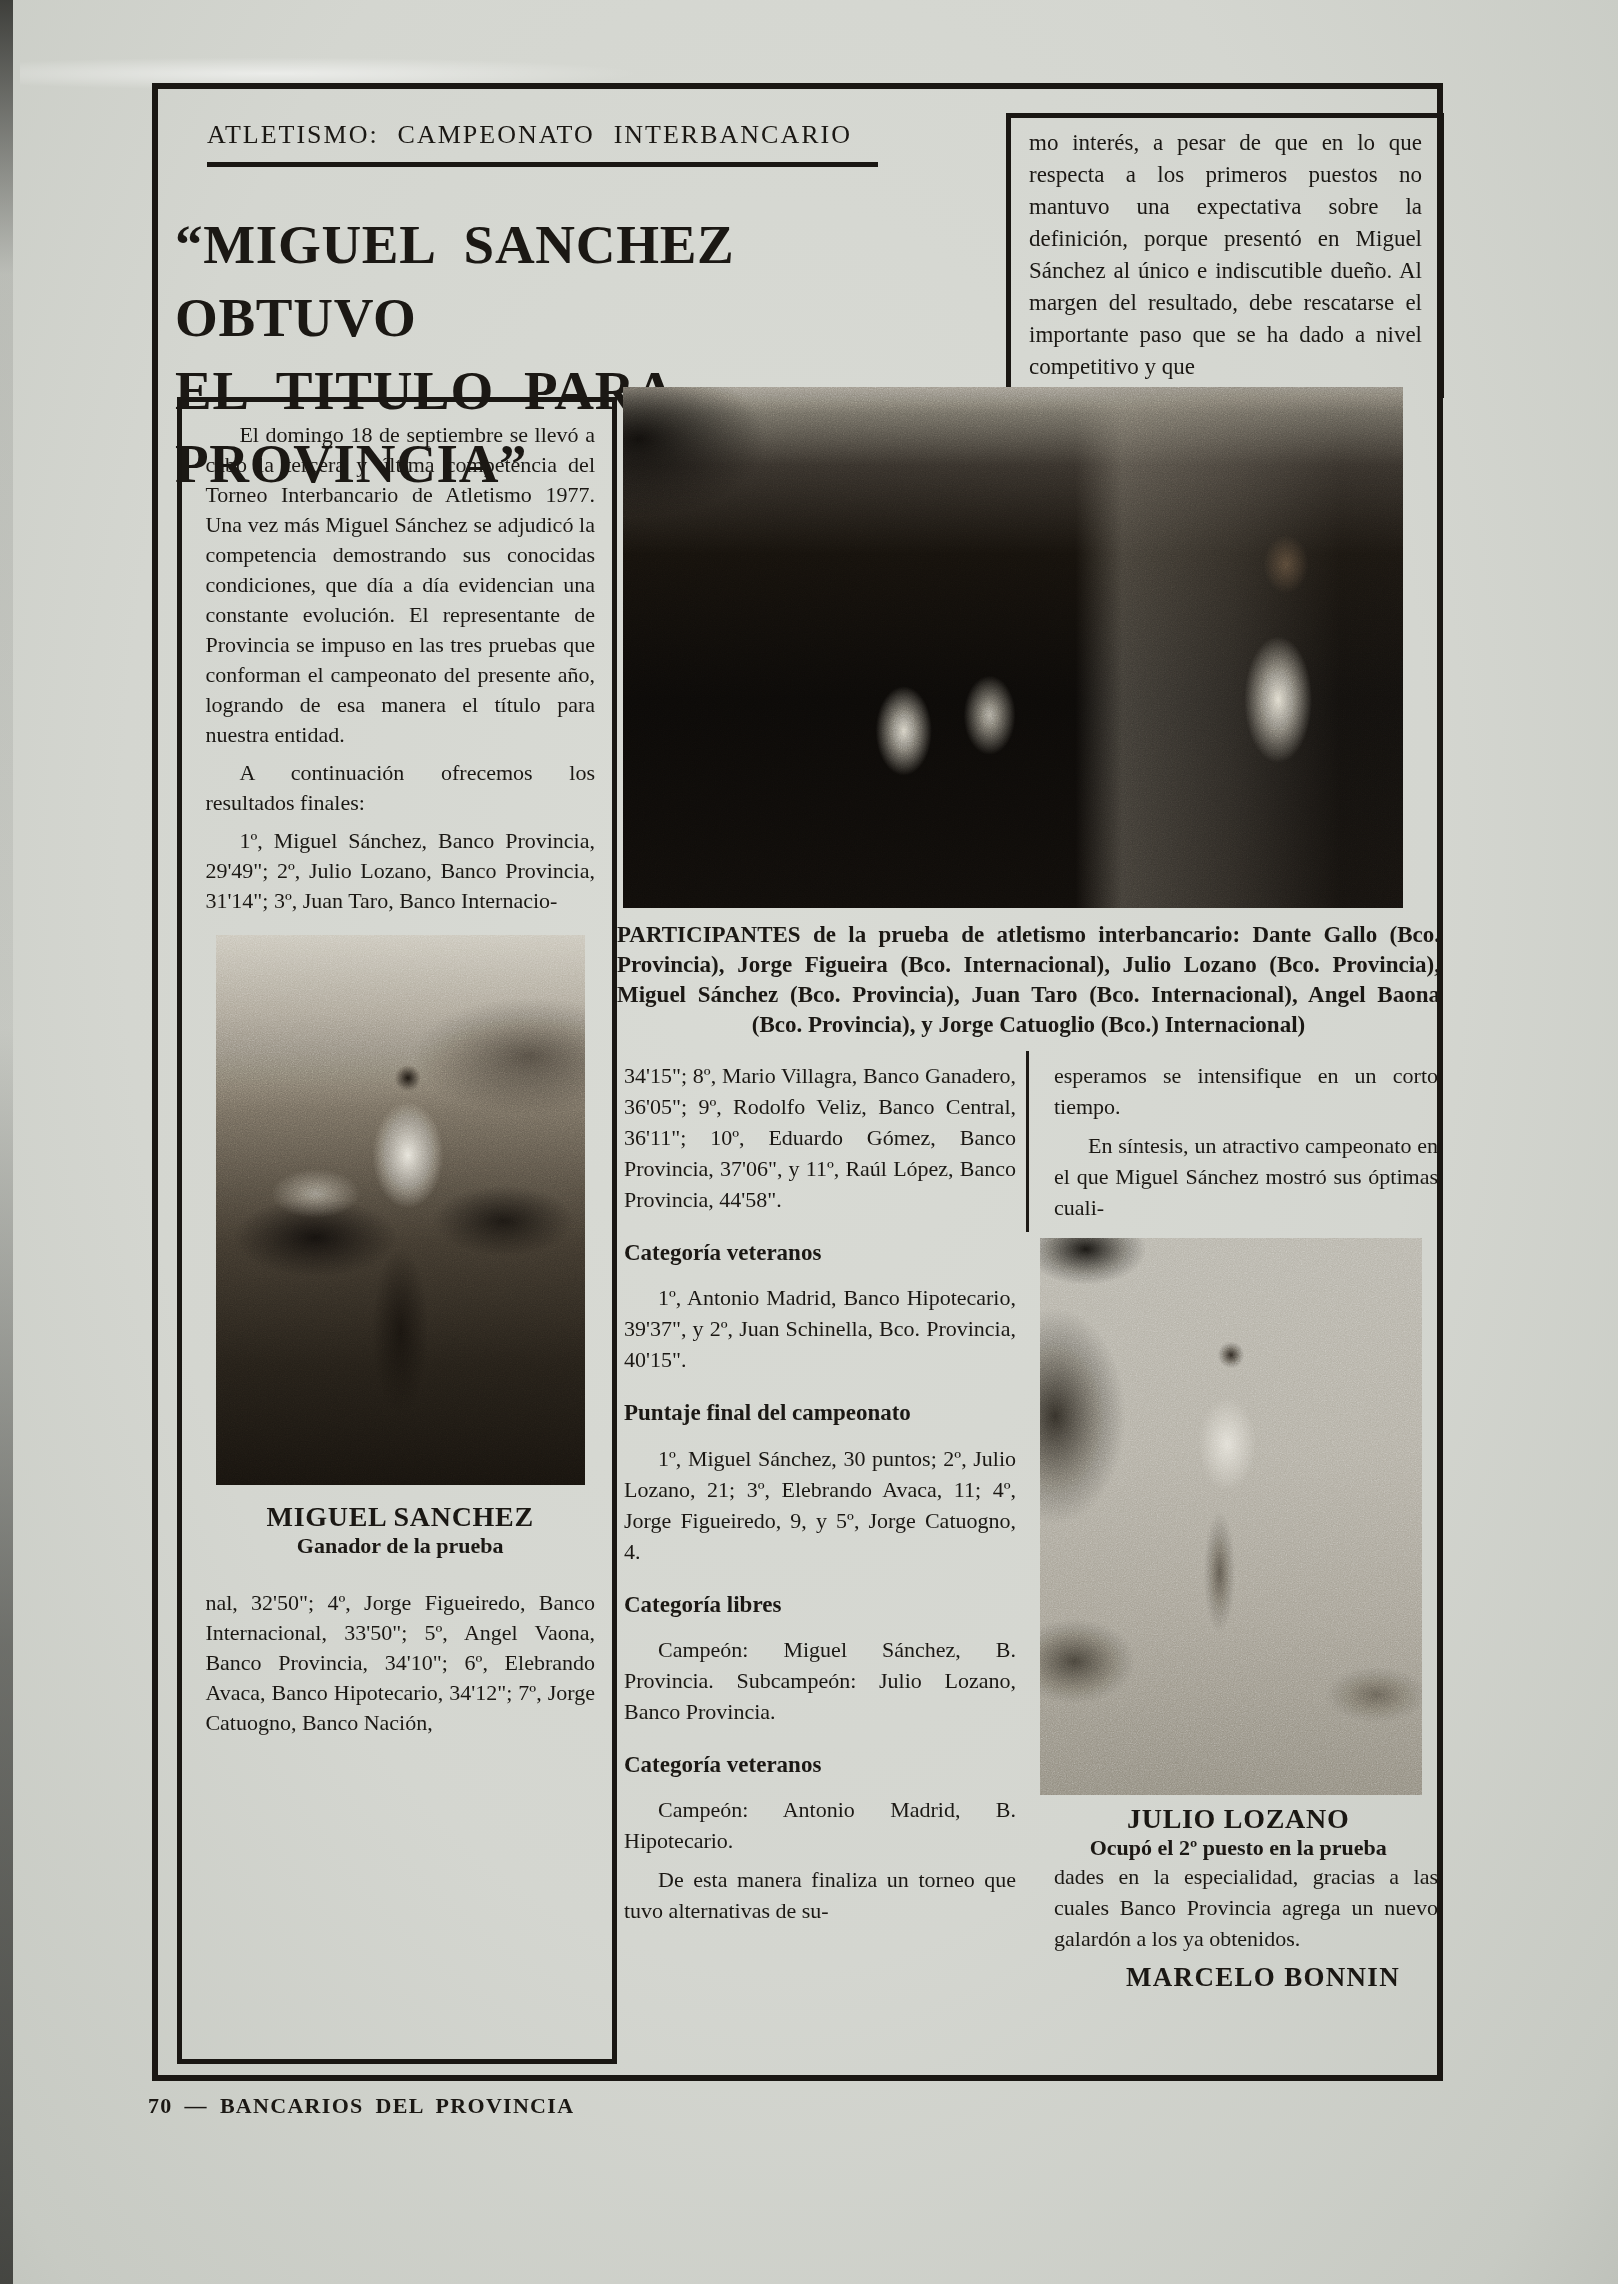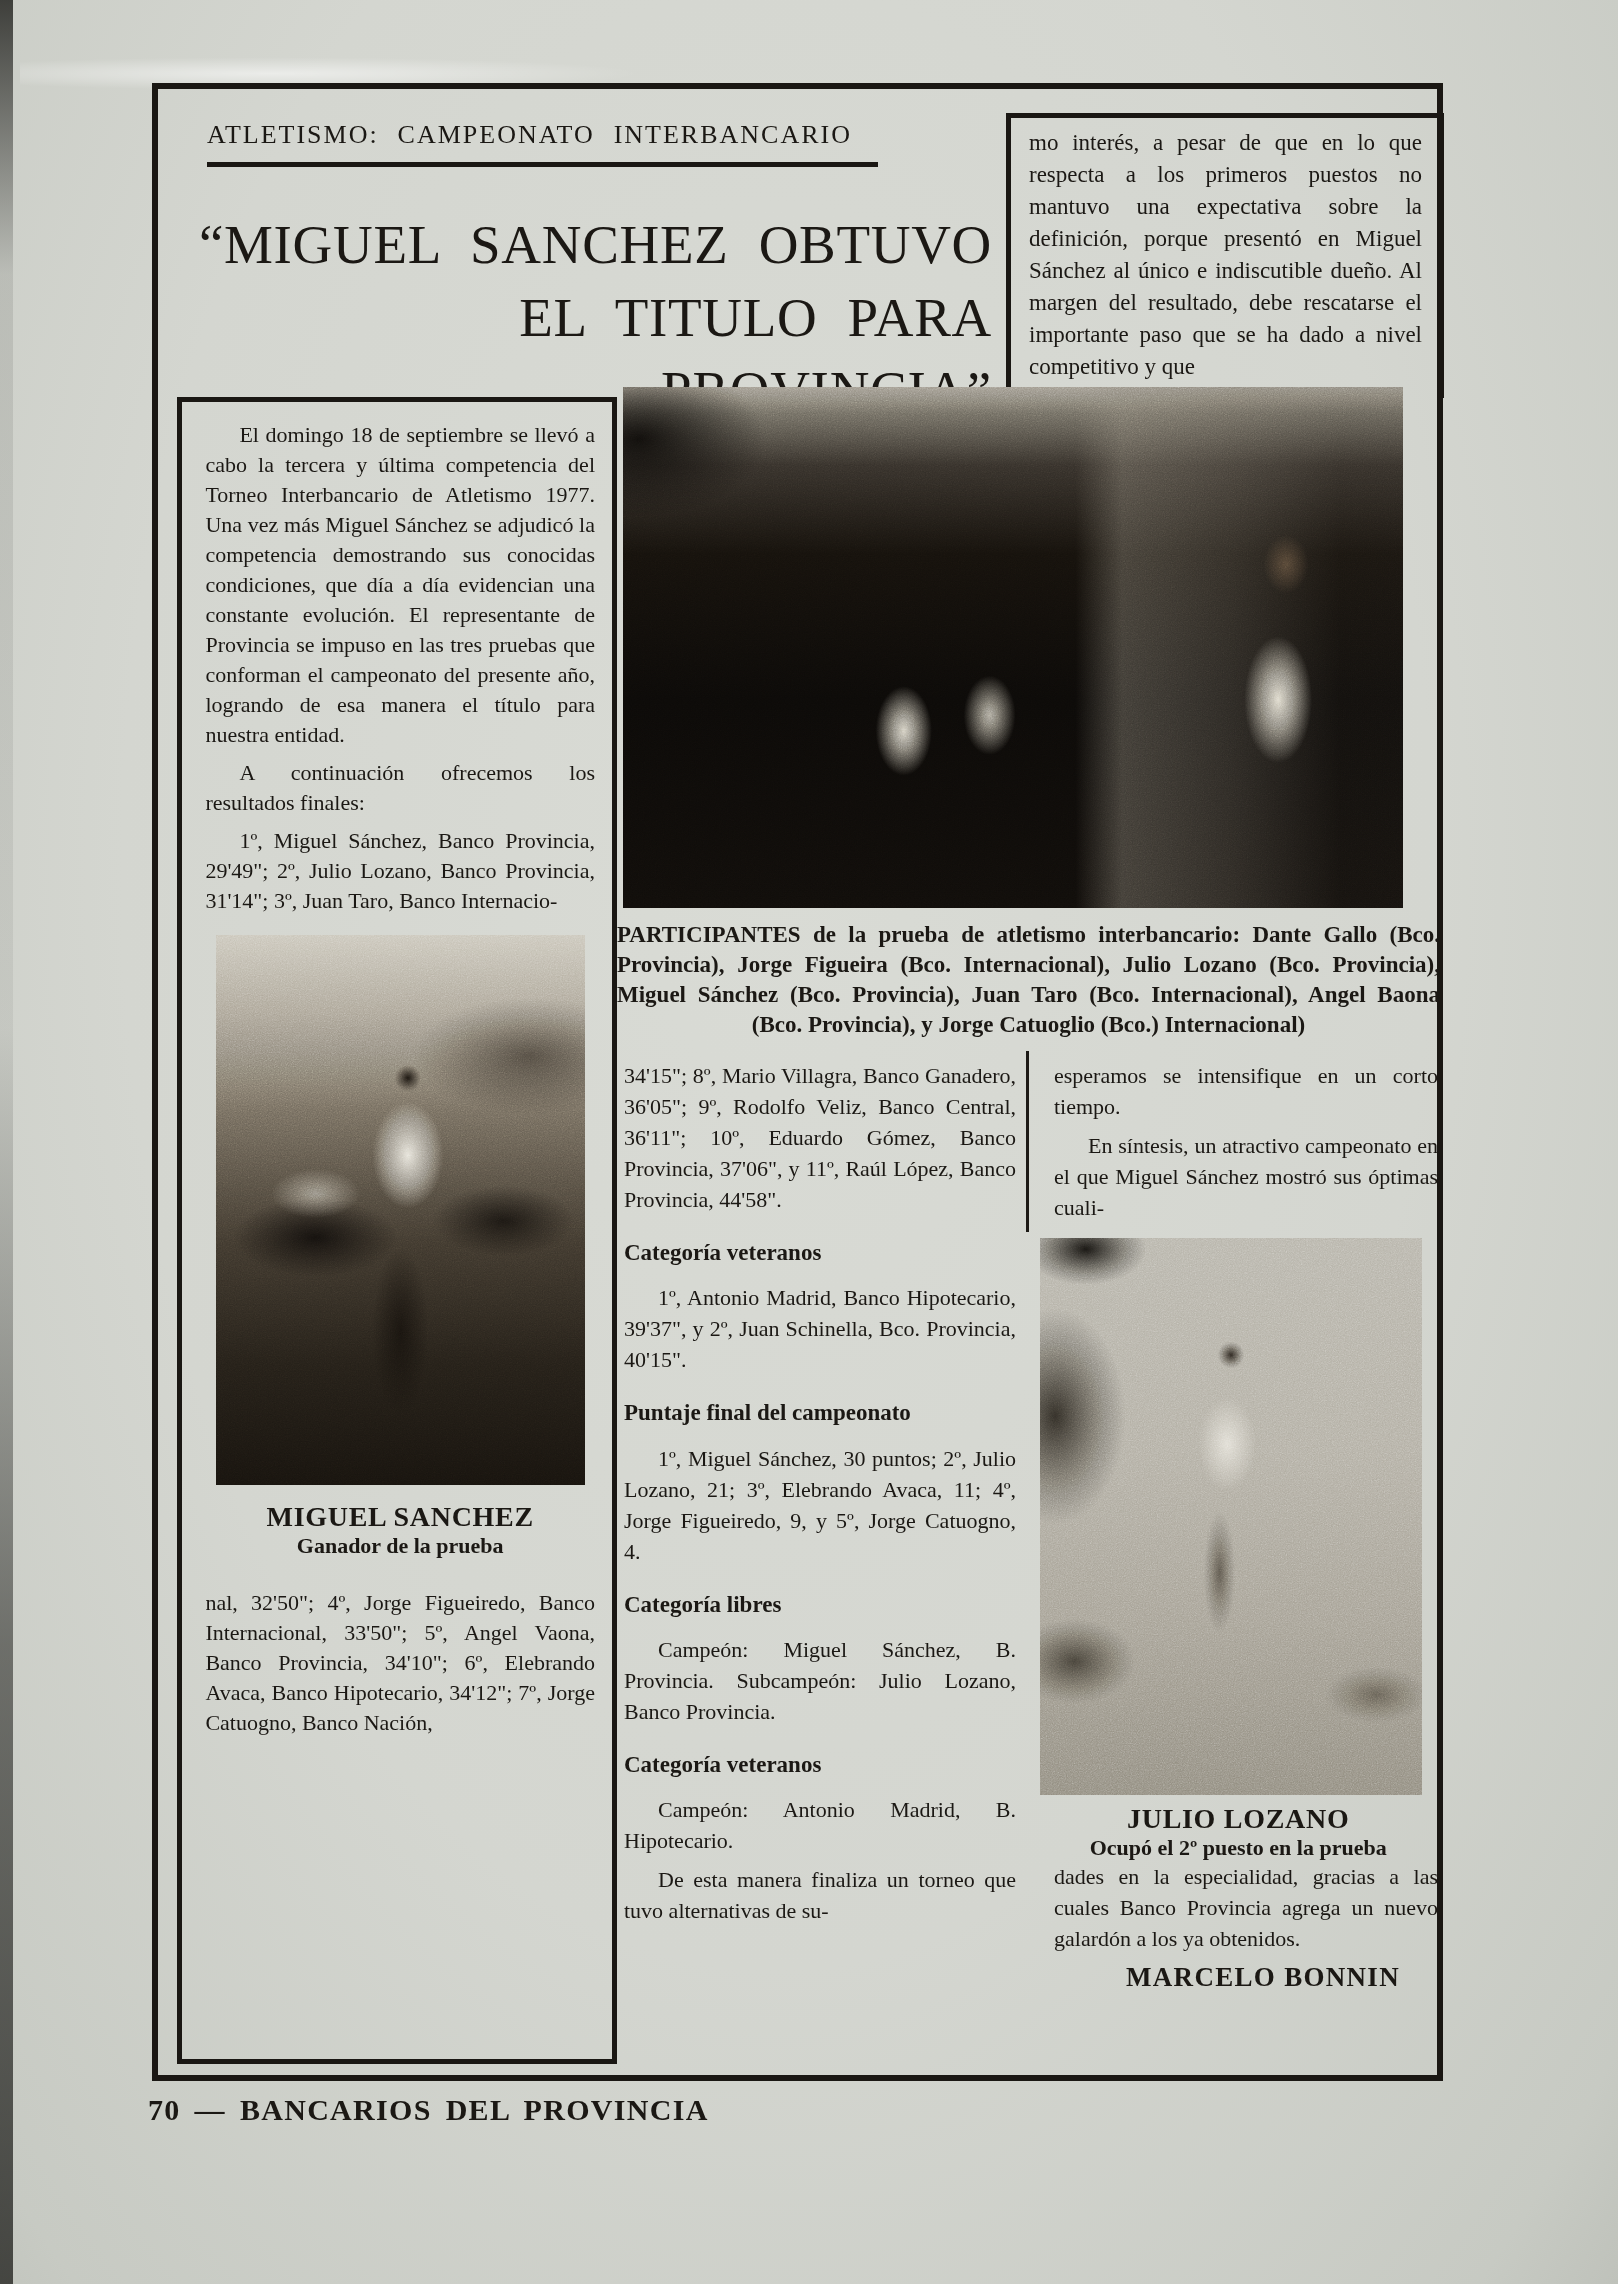--- a/index.html
+++ b/index.html
@@ -12,22 +12,22 @@
     background:linear-gradient(180deg, rgba(15,15,12,.75) 0%, rgba(15,15,12,.1) 12%, rgba(15,15,12,.06) 45%, rgba(15,15,12,.5) 72%, rgba(15,15,12,.7) 100%);}
   .smudge{position:absolute;left:19.5px;top:57px;width:625px;height:33px;
     background:radial-gradient(ellipse at 40% 50%, rgba(255,255,255,.55), rgba(255,255,255,0) 70%);}
   .frame{position:absolute;left:152px;top:83px;width:1291px;height:1998px;
     border:6.5px solid #1a1713;box-sizing:border-box;}
   .kicker{position:absolute;left:207px;top:120px;font-size:26px;letter-spacing:2px;word-spacing:10.4px;
     padding:0 26px 11.7px 0;border-bottom:5.2px solid #1a1713;}
   .intro-box{position:absolute;left:1006px;top:113px;width:438px;height:285px;box-sizing:border-box;
     border:5.2px solid #1a1713;border-bottom:none;padding:9px 17px 0 18px;
     font-size:23px;line-height:32px;text-align:justify;}
-  .headline{position:absolute;left:175px;top:208px;width:817px;text-align:right;
-    font-weight:normal;font-size:55px;line-height:73px;letter-spacing:0.7px;word-spacing:15.6px;}
+  .headline{position:absolute;left:175px;top:208px;width:817px;text-align:left;
+    font-weight:bold;font-size:55px;line-height:73px;letter-spacing:0.7px;word-spacing:15.6px;}
   .left-box{position:absolute;left:177px;top:397px;width:440px;height:1667px;box-sizing:border-box;
     border:5.2px solid #1a1713;padding:18px 17px 0 23.4px;font-size:22px;line-height:30px;text-align:justify;}
   .bodytext p{margin:0 0 7.8px;text-indent:34px;}
   .bodytext p.noindent{text-indent:0;}
   .bodytext h3{margin:22px 0 14.3px;font-size:23px;text-indent:0;}
   .photo{position:relative;overflow:hidden;}
   .grain{position:absolute;inset:0;width:100%;height:100%;mix-blend-mode:overlay;opacity:.55;}
   .main-photo{position:absolute;left:623px;top:387px;width:780px;height:521px;
     background:
       radial-gradient(ellipse 39px 62px at 36% 66%, rgba(228,223,208,.92), rgba(228,223,208,0) 72%),
@@ -62,21 +62,21 @@
   .mid-col{position:absolute;left:624px;top:1060px;width:392px;font-size:22px;line-height:31px;text-align:justify;}
   .right-col{position:absolute;left:1054px;top:1060px;width:384px;font-size:22px;line-height:31px;text-align:justify;}
   .photo-cap{text-align:center;font-weight:bold;margin-top:9px;}
   .photo-cap .cap-title{font-size:28px;line-height:30px;letter-spacing:0.7px;}
   .photo-cap .cap-sub{font-size:22px;line-height:27px;}
   .left-cap{margin-top:17px;}
   .right-cap{margin-left:-14.3px;width:397px;}
   .u{text-decoration-thickness:2.3px;text-underline-offset:5.2px;}
   .vrule{position:absolute;left:1026px;top:1051px;width:2.6px;height:181px;background:#1d1a16;}
   .signature{text-align:center;font-weight:bold;font-size:27px;letter-spacing:1.3px;margin-top:15.6px;text-indent:0;}
-  .footer{position:absolute;left:148px;top:2093px;font-size:30px;font-weight:bold;letter-spacing:1.3px;word-spacing:5.2px;}
+  .footer{position:absolute;left:148px;top:2093px;font-size:22px;font-weight:bold;letter-spacing:1.3px;word-spacing:5.2px;}
   .r3{margin-top:33px;}
   .defs{position:absolute;width:0;height:0;}
 </style>
 </head>
 <body>
 
 <svg class="defs" aria-hidden="true">
   <filter id="g1">
     <feTurbulence type="fractalNoise" baseFrequency="0.55" numOctaves="2" stitchTiles="stitch"></feTurbulence>
     <feColorMatrix type="saturate" values="0"></feColorMatrix>

